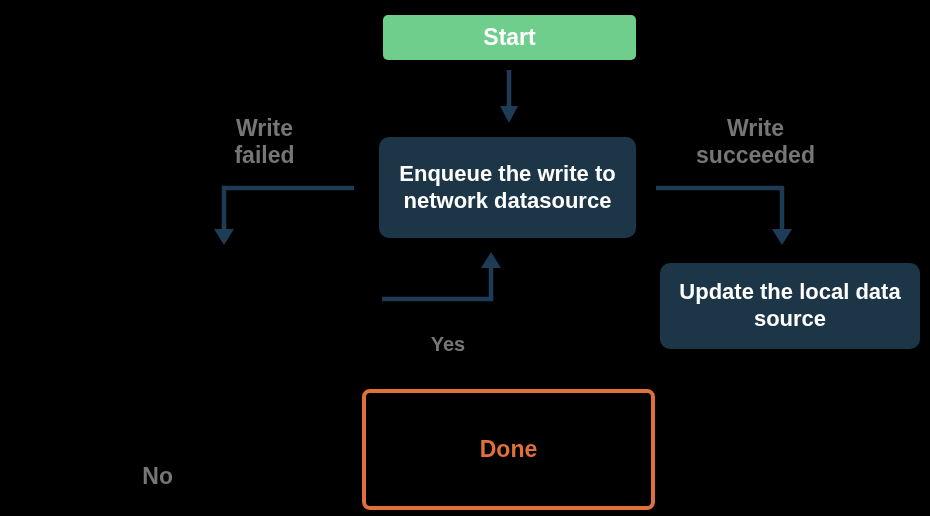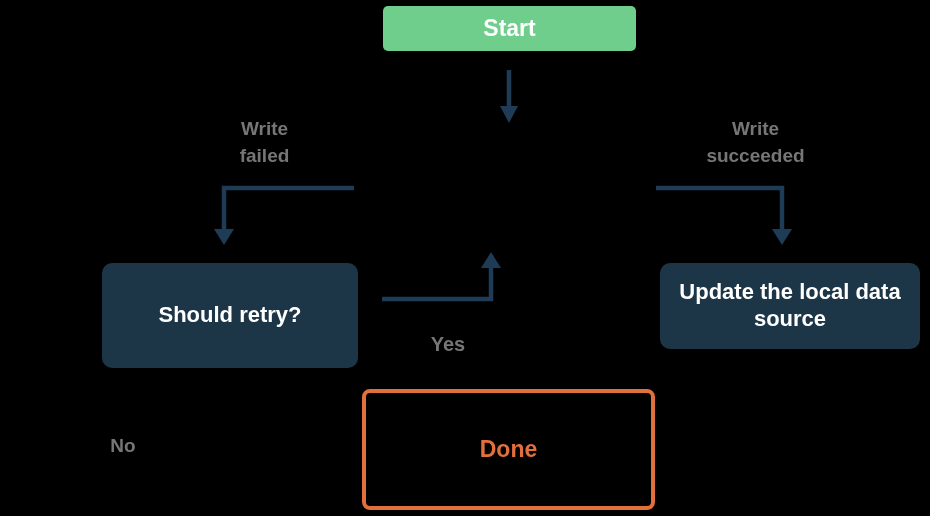--- a/index.html
+++ b/index.html
@@ -26,21 +26,21 @@
     position: absolute;
     display: flex;
     align-items: center;
     justify-content: center;
     text-align: center;
     box-sizing: border-box;
     font-weight: 700;
     white-space: pre-line;
   }
   .node-start {
-    left: 383px; top: 6px;
+    left: 383px; top: 15px;
     width: 253px; height: 45px;
     background: var(--green, #6FCE8B);
     color: var(--nodetext, #FFFFFF);
     border-radius: 5px;
     font-size: 23px;
   }
   .node-navy {
     background: var(--navy, #1C3647);
     color: var(--nodetext, #FFFFFF);
     border-radius: 10px;
@@ -65,29 +65,29 @@
     background: transparent;
     border: 4px solid var(--orange, #E2703D);
     color: var(--orange, #E2703D);
     border-radius: 8px;
     font-size: 23px;
   }
   .edge-label {
     position: absolute;
     color: var(--gray, #767676);
     font-weight: 700;
-    font-size: 19px;
+    font-size: 23px;
     line-height: 27px;
     text-align: center;
     white-space: pre-line;
   }
   .lbl-write-failed    { left: 192px; top: 115px; width: 145px; }
   .lbl-write-succeeded { left: 683px; top: 115px; width: 145px; }
   .lbl-yes             { left: 398px; top: 331px; width: 100px; font-size: 20px; }
-  .lbl-no              { left:  73px; top: 432px; width: 100px; }
+  .lbl-no              { left:  73px; top: 463px; width: 100px; text-align: right; }
   .arrow-line {
     fill: none;
     stroke: var(--arrow, #1E3C55);
     stroke-width: 4.5;
   }
   .arrow-head {
     fill: var(--arrow, #1E3C55);
     stroke: none;
   }
 </style>
@@ -114,22 +114,23 @@
     </g>
 
     <g>
       <path class="arrow-line" d="M382 299 L491 299 L491 267"></path>
       <polygon class="arrow-head" points="481,268 501,268 491,252"></polygon>
     </g>
   </svg>
 
   <div class="node node-start">Start</div>
 
+  <div class="node node-navy node-enqueue">Enqueue the write to
+network datasource</div>
 
-  <div class="node node-navy node-should-retry">Should retry?</div>
 
   <div class="node node-navy node-update-local">Update the local data
 source</div>
 
   <div class="node node-done">Done</div>
 
   <div class="edge-label lbl-write-failed">Write
 failed</div>
 
   <div class="edge-label lbl-write-succeeded">Write

